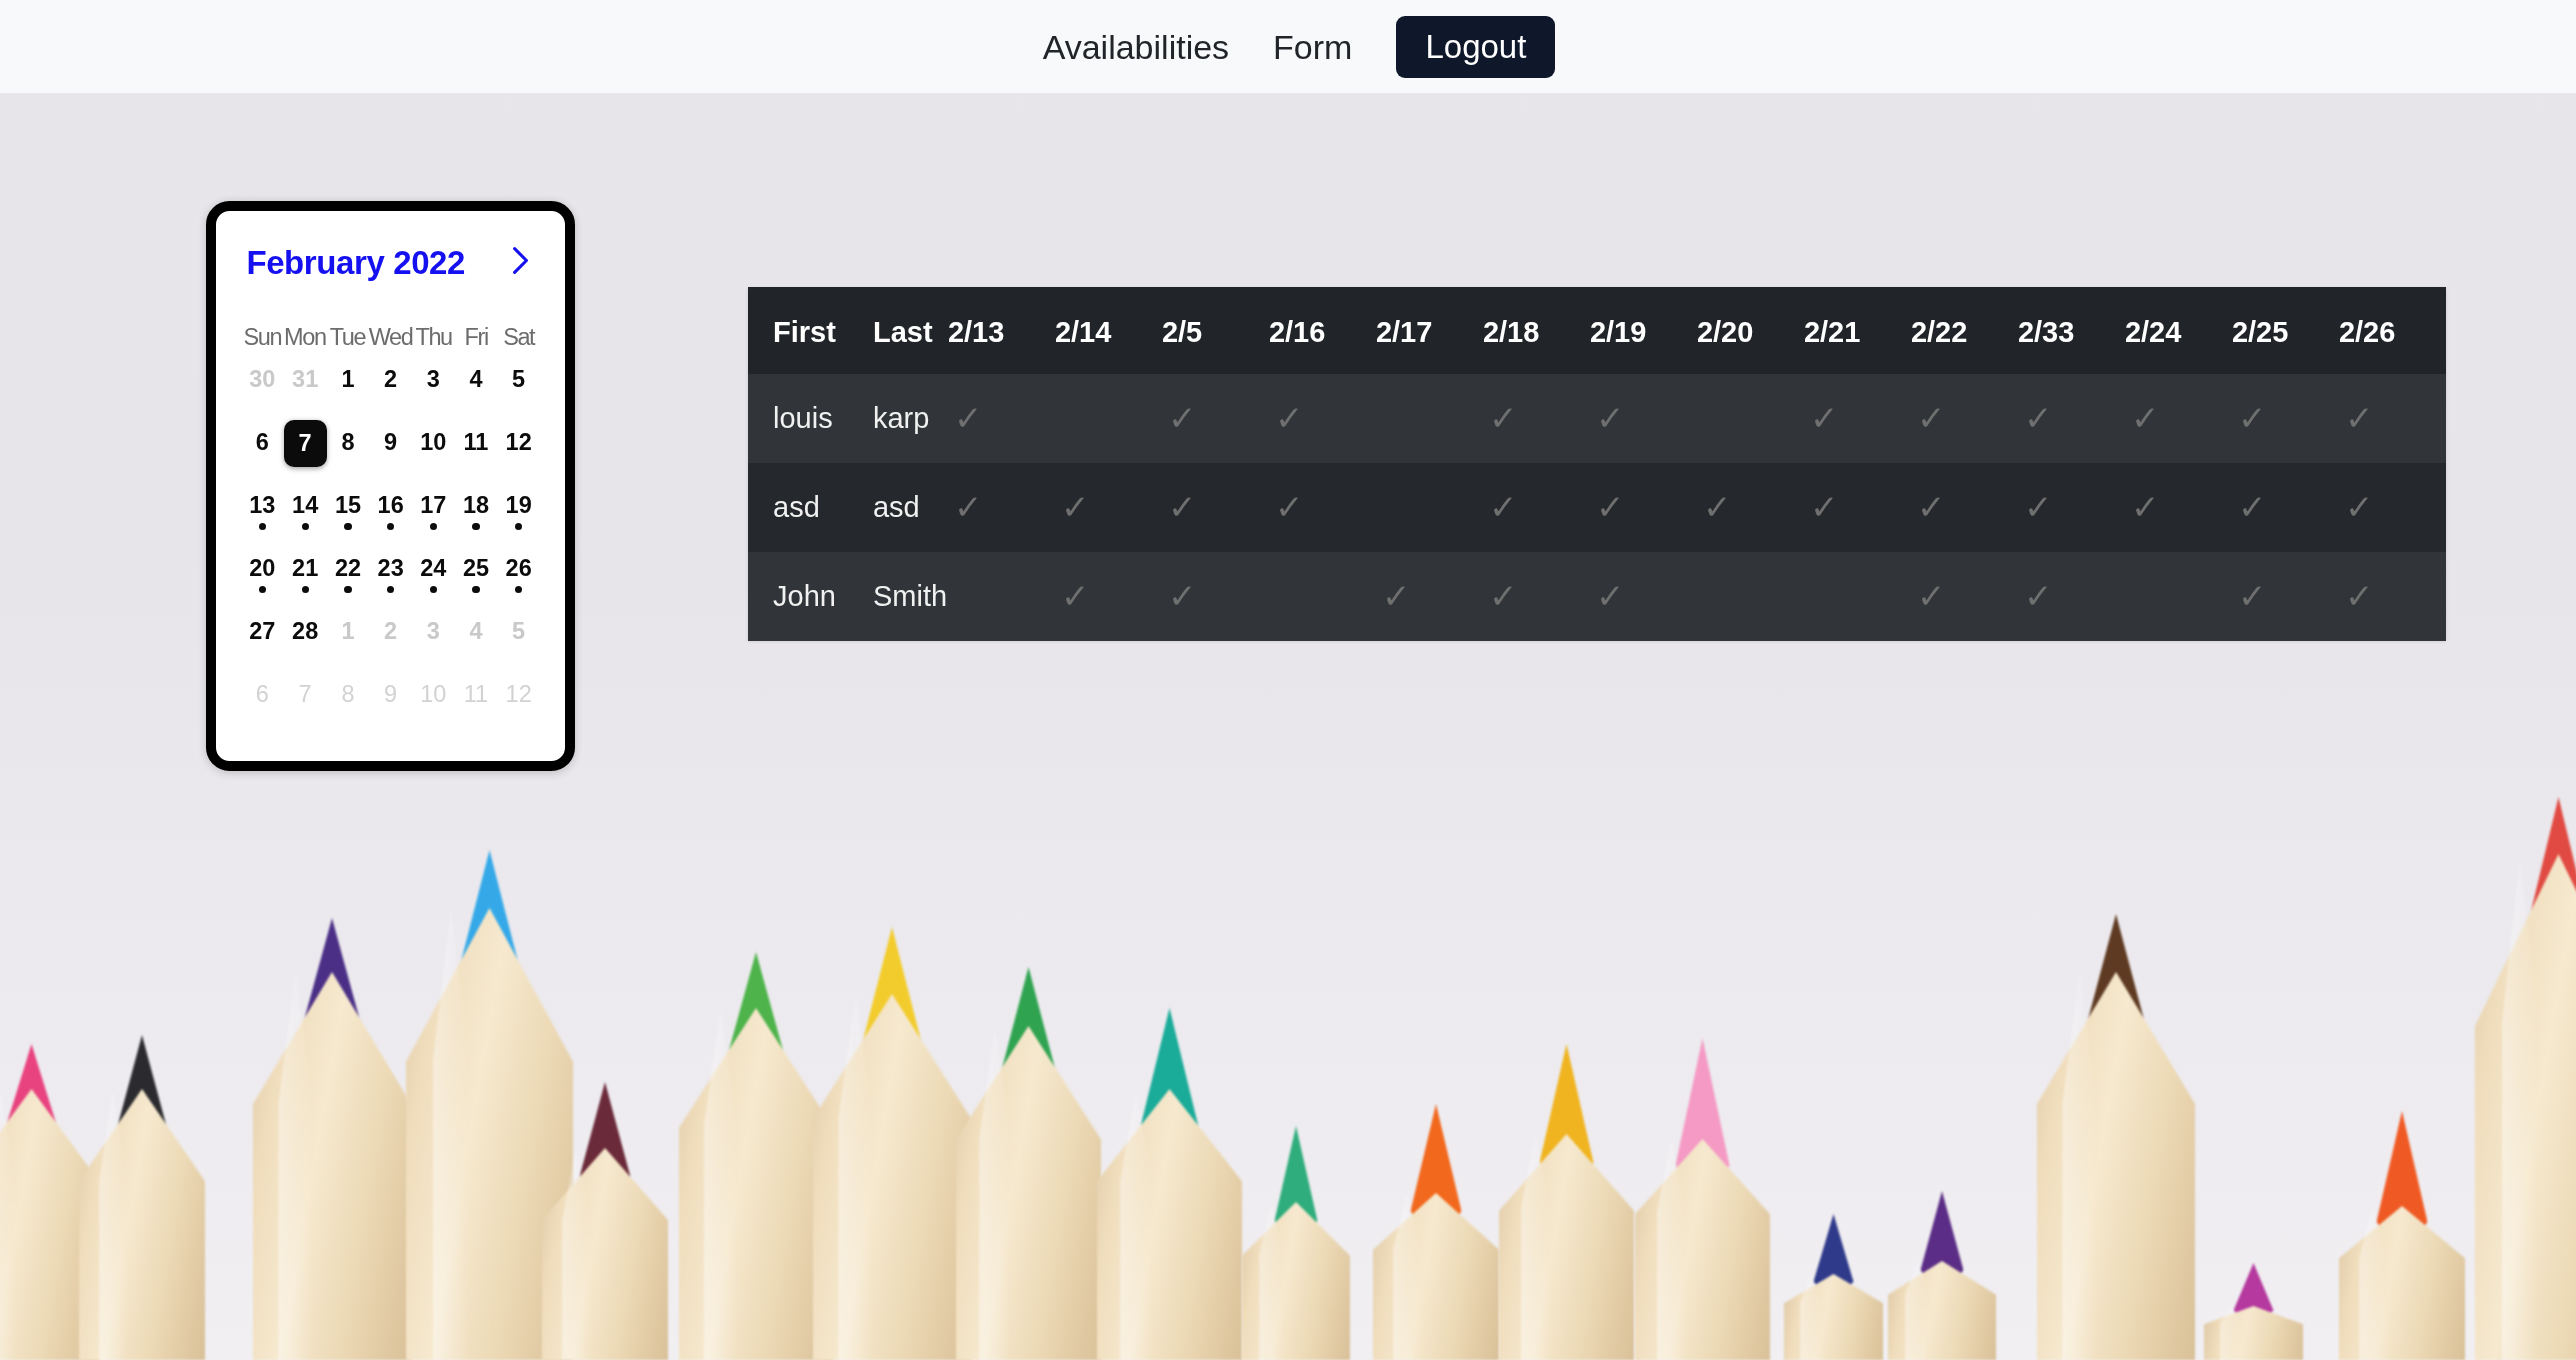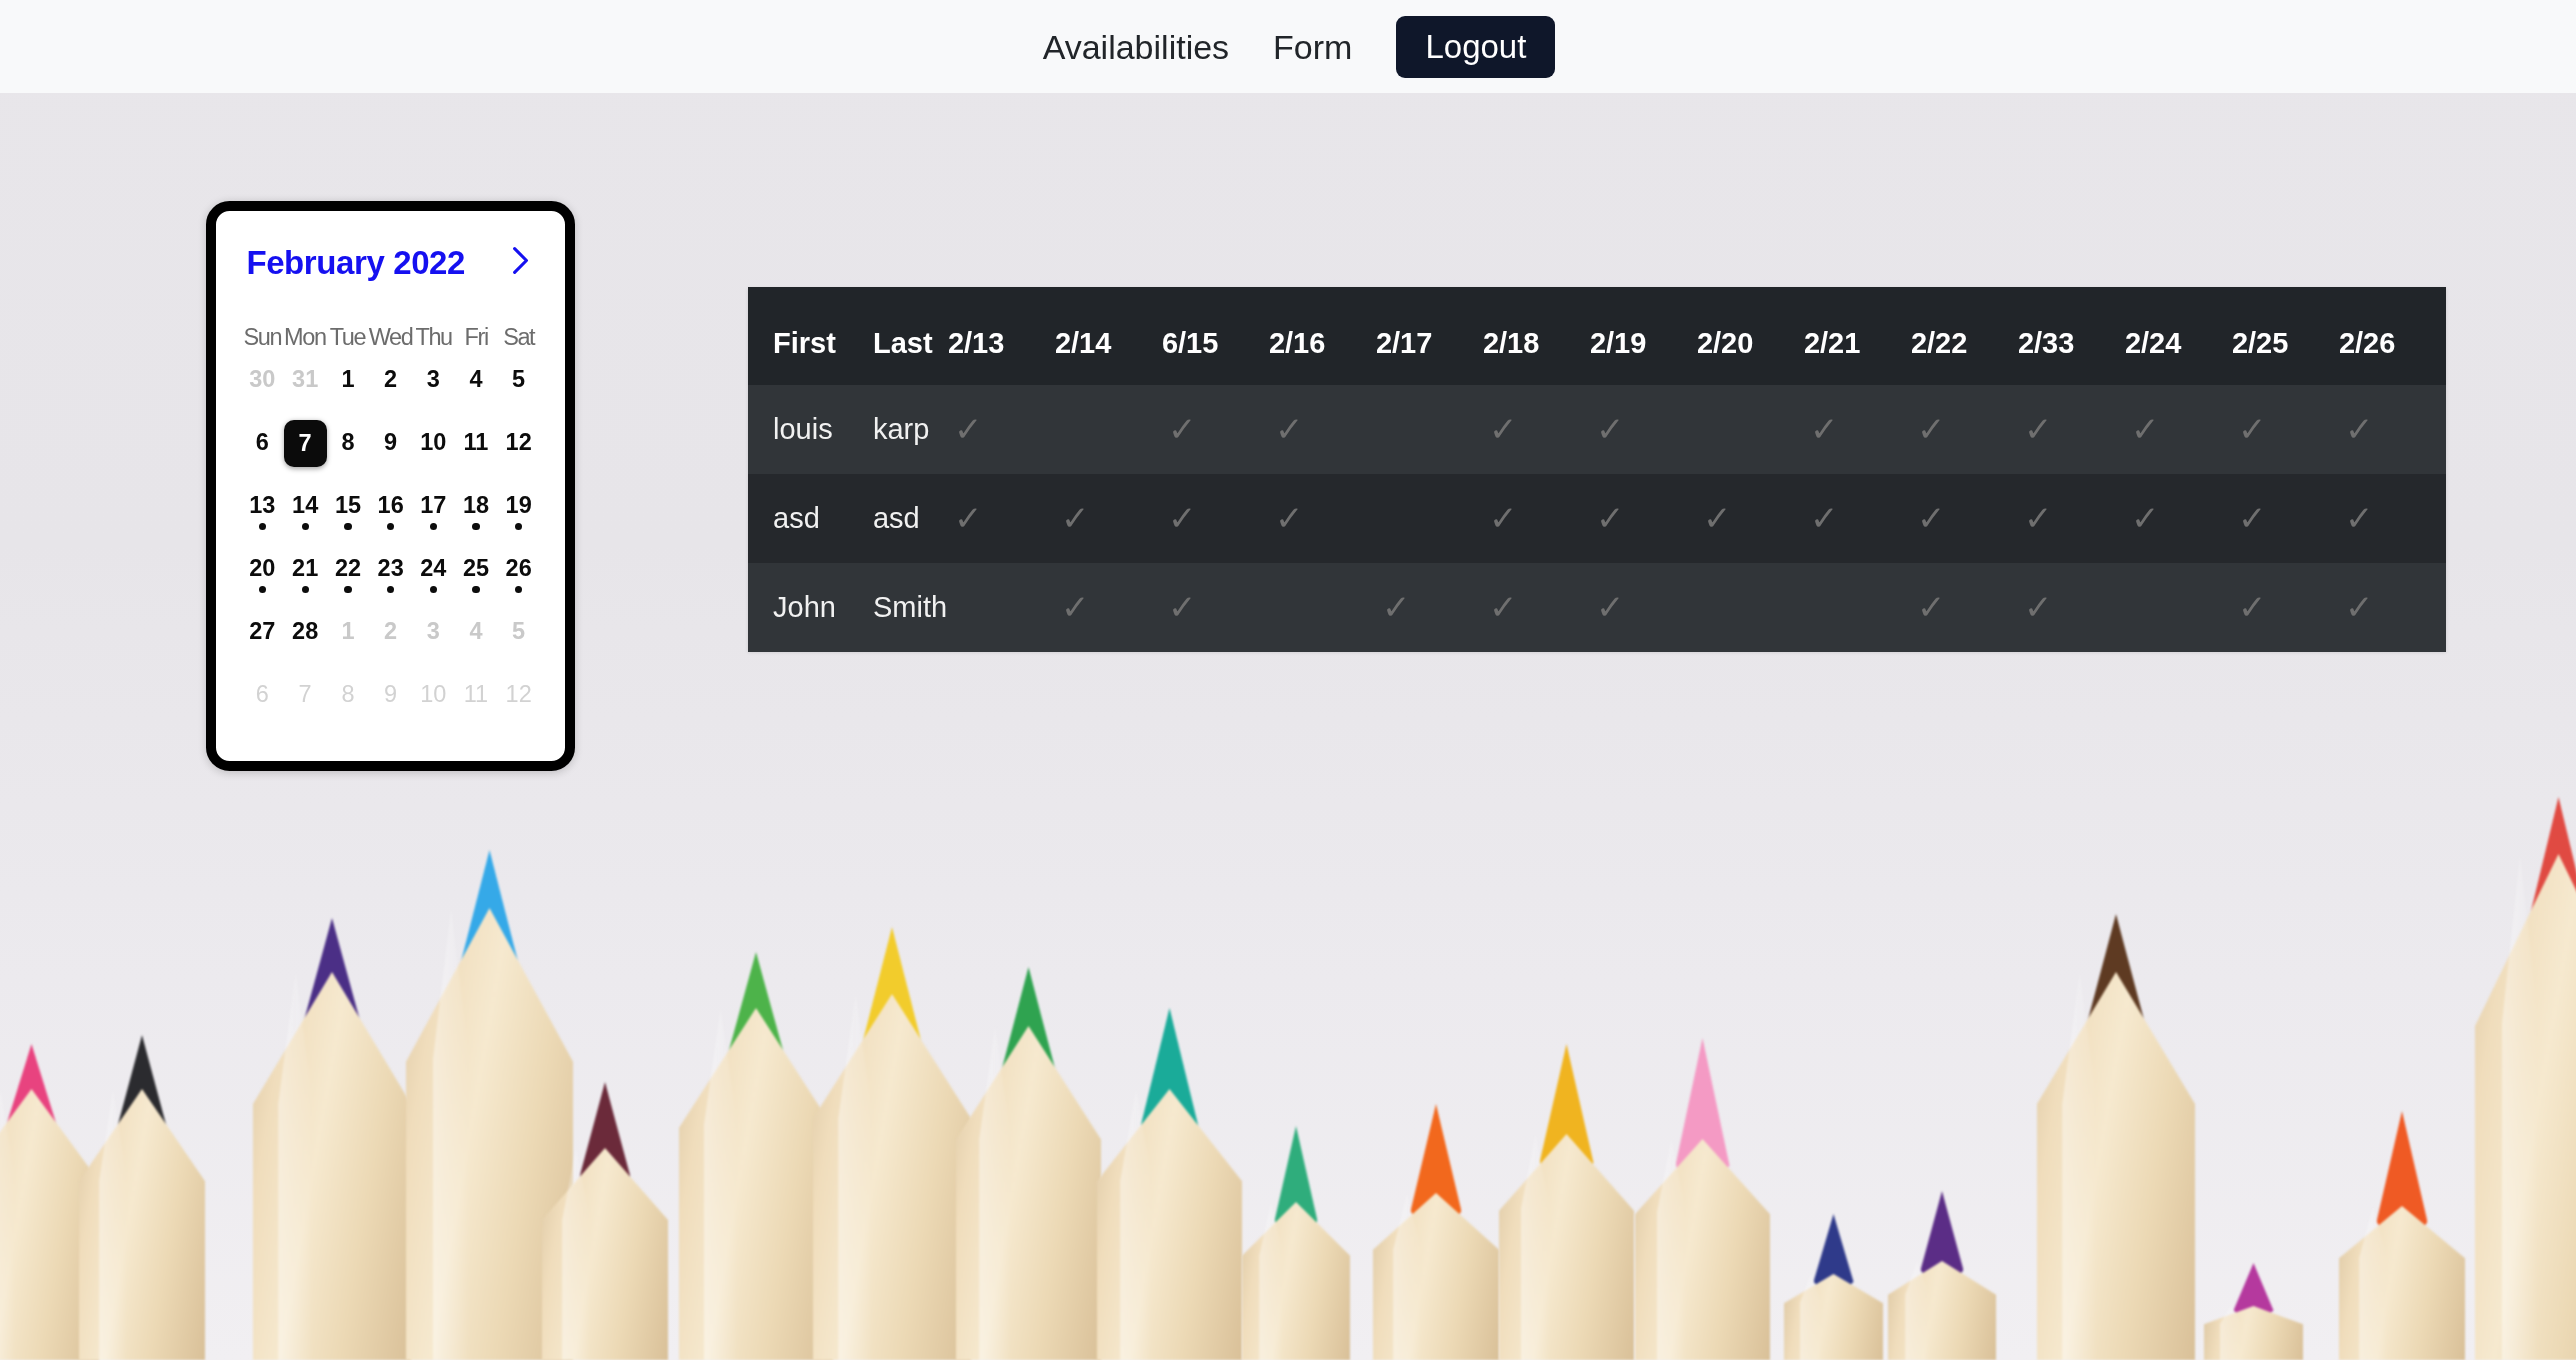--- a/index.html
+++ b/index.html
@@ -173,21 +173,21 @@
     border-collapse: collapse;
     width: 100%;
     table-layout: fixed;
   }
   #availability-table thead th {
     background: #212529;
     color: #ffffff;
     font-size: 29px;
     font-weight: bold;
     text-align: left;
-    padding: 40px 0 25px 0;
+    padding: 29px 0 25px 0;
     height: 61px;
   }
   #availability-table thead th.name-col { padding-left: 25px; }
   #availability-table tbody td {
     color: #f1f1f1;
     font-size: 29px;
     padding: 25px 6px;
     height: 89px;
     vertical-align: middle;
     text-align: left;
@@ -522,21 +522,21 @@
         <col class="col-date">
         <col class="col-date">
         <col class="col-date">
       </colgroup>
     <thead>
       <tr id="table-header-row">
           <th class="name-col">First</th>
           <th class="name-col">Last</th>
           <th>2/13</th>
           <th>2/14</th>
-          <th>6/15</th>
+          <th>2/5</th>
           <th>2/16</th>
           <th>2/17</th>
           <th>2/18</th>
           <th>2/19</th>
           <th>2/20</th>
           <th>2/21</th>
           <th>2/22</th>
           <th>2/33</th>
           <th>2/24</th>
           <th>2/25</th>

